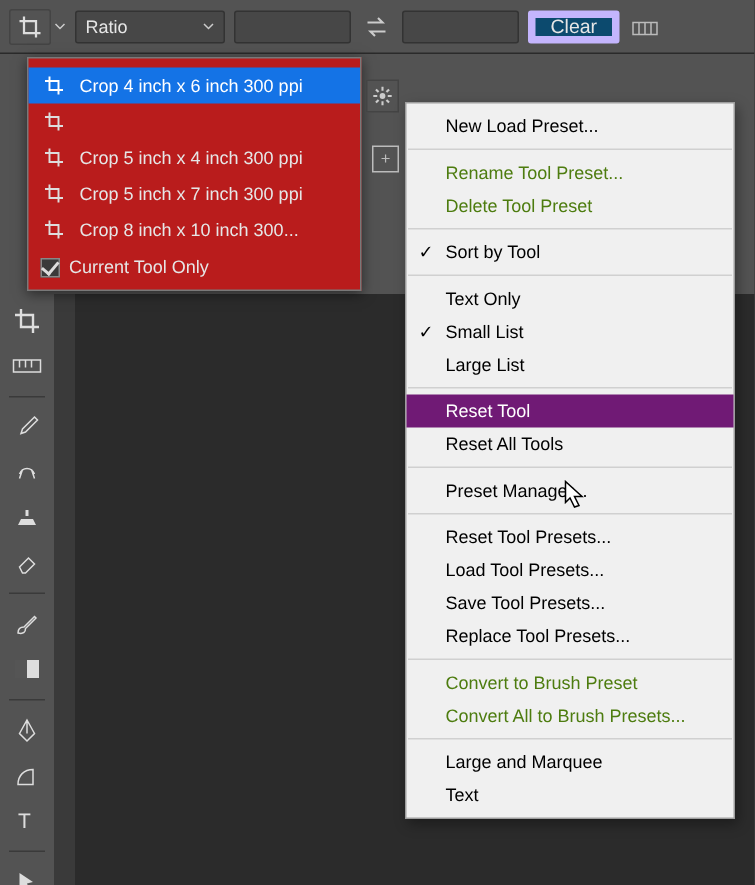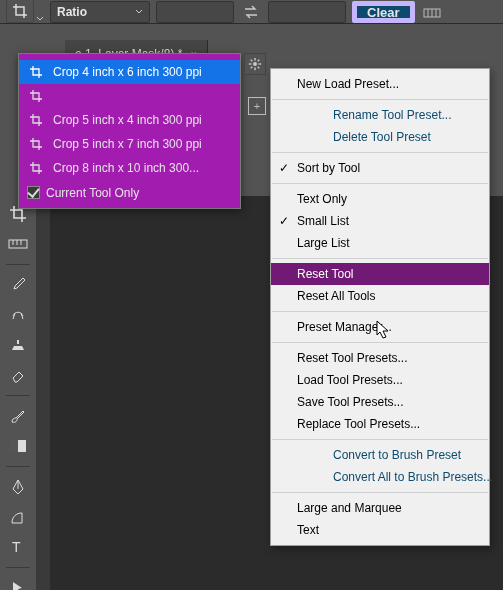--- a/index.html
+++ b/index.html
@@ -1,38 +1,38 @@
 <!DOCTYPE html>
 <html><head>
 <meta charset="utf-8">
 <style>
   * { box-sizing: border-box; margin: 0; padding: 0; font-family: "Segoe UI", Tahoma, sans-serif; }
   body { width: 503px; height: 590px; background: #535353; overflow: hidden; position: relative; font-size: 12px; color: #e6e6e6; }
 
   
-  .toolbar { height: 24px; background: #535353; display: flex; align-items: flex-end; padding: 0 6px; gap: 6px; border-bottom: 1px solid #2a2a2a; font-weight: bold; }
+  .toolbar { height: 36px; background: #535353; display: flex; align-items: center; padding: 0 6px; gap: 6px; border-bottom: 1px solid #2a2a2a; }
   .crop-tool-icon { width: 28px; height: 24px; background:#535353; border:1px solid #444; display:flex; align-items:center; justify-content:center; border-radius:2px; }
   .ratio-select { width: 100px; height: 22px; background:#474747; border:1px solid #333; color:#e6e6e6; display:flex; align-items:center; justify-content:space-between; padding:0 6px; border-radius:2px; font-size:12px; }
   .num-input { width: 78px; height: 22px; background:#474747; border:1px solid #333; border-radius:2px; }
   .swap-icon { width:22px; height:22px; display:flex; align-items:center; justify-content:center; color:#ccc; }
   .clear-btn { height:22px; padding:0 10px; background:#0c4a6e; border:5px solid #c4b5fd; color:#e6e6e6; border-radius:2px; display:flex; align-items:center; font-size:13px; }
   .straighten-icon { width:22px; height:22px; display:flex; align-items:center; justify-content:center; }
 
   
   .tabbar { position:absolute; left:65px; top:40px; height:28px; display:flex; align-items:center; }
   .doc-tab { background:#454545; padding:0 10px; height:28px; display:flex; align-items:center; gap:8px; color:#ddd; font-size:12px; border-right:1px solid #2a2a2a; }
   .close-x { color:#aaa; font-size:11px; }
 
   
-  .preset-panel { position:absolute; left:18px; top:53px; width:223px; background:#a21caf; border:1px solid #797979; box-shadow:0 2px 8px rgba(0,0,0,.5); padding:6px 0 8px; }
+  .preset-panel { position:absolute; left:18px; top:38px; width:223px; background:#b91c1c; border:1px solid #797979; box-shadow:0 2px 8px rgba(0,0,0,.5); padding:6px 0 8px; }
   .preset-item { height:24px; display:flex; align-items:center; gap:8px; padding:0 8px; }
   .preset-item.sel { background:#1473e6; color:#fff; }
   .preset-crop-ico { width:18px; height:18px; display:flex; align-items:center; justify-content:center; }
   .preset-label { font-size:12px; white-space:nowrap; overflow:hidden; text-overflow:ellipsis; }
-  .current-tool-row { display:flex; align-items:flex-start; gap:6px; padding:6px 8px 0; }
+  .current-tool-row { display:flex; align-items:center; gap:6px; padding:6px 8px 0; }
   .chk { width:13px; height:13px; display:inline-block; background:#3a3a3a; border:1px solid #888; position:relative; }
   .chk::after { content:""; position:absolute; left:2px; top:-1px; width:5px; height:9px; border-right:2px solid #ddd; border-bottom:2px solid #ddd; transform:rotate(40deg); }
   .gear-btn { position:absolute; left:244px; top:53px; width:22px; height:22px; background:#535353; border:1px solid #444; display:flex; align-items:center; justify-content:center; }
 
   
   .new-pre-icon, .plus-box { position:absolute; left:248px; width:18px; height:18px; }
   .plus-box { top:97px; border:1px solid #bcbcbc; display:flex; align-items:center; justify-content:center; color:#bcbcbc; font-size:11px; }
 
   
   .tools-col { position:absolute; left:0; top:198px; width:36px; display:flex; flex-direction:column; align-items:center; gap:6px; padding-top:4px; }
@@ -47,21 +47,21 @@
   .ruler-h { position:absolute; left:50px; top:68px; height:18px; right:0; background:#3a3a3a; font-size:9px; color:#aaa; display:flex; overflow:hidden; }
   .ruler-tick { flex:0 0 50px; border-left:1px solid #666; padding-left:2px; }
   .ruler-v { position:absolute; left:36px; top:86px; width:14px; bottom:0; background:#3a3a3a; }
   .ruler-box { position:absolute; left:36px; top:68px; width:14px; height:18px; background:#3a3a3a; border-right:1px solid #555; }
   
   .topgrey { position:absolute; left:0; top:36px; right:0; height:160px; background:#535353; }
 
   
   .ctx-menu { position:absolute; left:270px; top:68px; width:220px; background:#f0f0f0; border:1px solid #9e9e9e; box-shadow:2px 3px 8px rgba(0,0,0,.35); padding:4px 0; color:#000; }
   .ctx-item { height:22px; display:flex; align-items:center; padding:0 20px 0 26px; font-size:12px; position:relative; white-space:nowrap; }
-  .ctx-item.disabled { color:#0c4a6e;margin-left:36px; }
+  .ctx-item.disabled { color:#4d7c0f; }
   .ctx-item.sel { background:#701a75; color:#fff; }
   .ctx-sep { height:1px; background:#d0d0d0; margin:4px 1px; }
   .ctx-check::before { content:"✓"; position:absolute; left:8px; font-size:12px; }
   .cursor { position:absolute; left:376px; top:320px; pointer-events:none; }
 
   svg { display:block; }
 </style>
 </head>
 <body>
 

